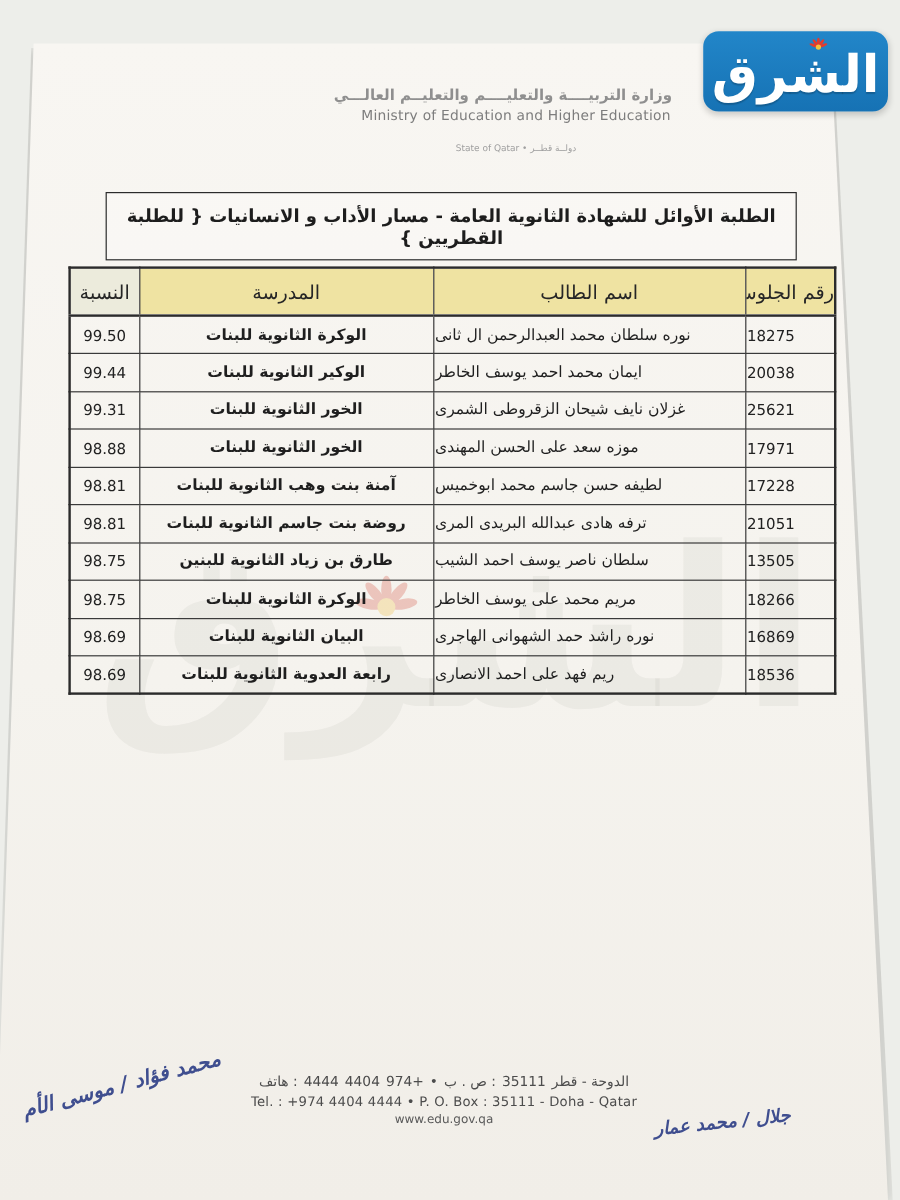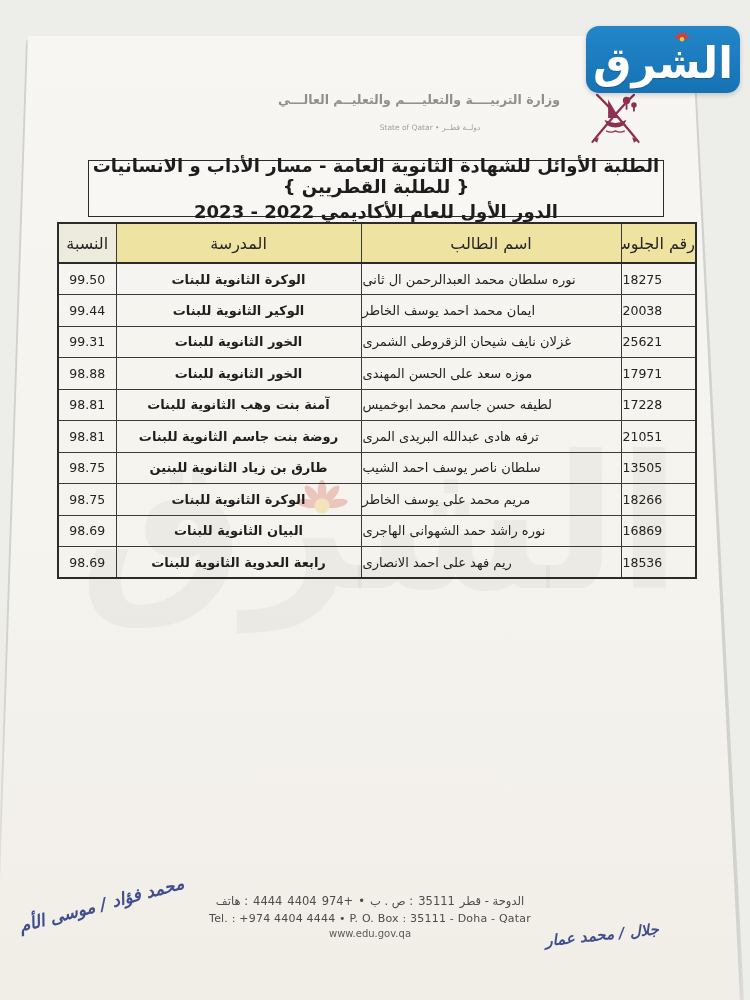--- a/index.html
+++ b/index.html
@@ -28,34 +28,34 @@
     display:flex;align-items:center;justify-content:center;
     box-shadow:0 2px 5px rgba(0,0,0,.18);
   }
   .sharq-logo .word{
     color:#fff;font-size:43px;font-weight:bold;line-height:60px;
     padding-top:6px;text-shadow:0 1px 1px rgba(0,0,0,.2);
   }
   .sharq-flower{position:absolute;left:86px;top:3px;}
   
   .ministry{position:absolute;left:300px;top:48px;width:345px;height:70px;
-    display:flex;justify-content:flex-end;gap:26px;}
+    display:flex;flex-direction:column;justify-content:flex-end;gap:26px;}
   .ministry-text{text-align:center;direction:rtl;padding-top:8px;width:260px;}
   .ministry-ar{color:#8f8f8f;font-size:12.5px;font-weight:bold;white-space:nowrap;}
   .ministry-en{color:#7d7d7d;font-size:11.5px;margin-top:3px;letter-spacing:.2px;white-space:nowrap;}
   .ministry-sub{color:#a0a0a0;font-size:7.5px;margin-top:16px;direction:rtl;}
   .emblem{width:64px;height:66px;}
   
   .title-box{
     position:absolute;left:88px;top:124px;width:574px;height:55px;
     border:1.6px solid #2b2b2b;direction:rtl;text-align:center;
     display:flex;flex-direction:column;justify-content:center;gap:4px;
     background:rgba(255,255,255,.25);
   }
-  .title-line{font-size:18px;font-weight:bold;color:#1d1d1d;}
+  .title-line{font-size:15px;font-weight:bold;color:#1d1d1d;}
   
   table.results{
     position:absolute;left:57px;top:186px;width:638px;
     border-collapse:collapse;table-layout:fixed;direction:rtl;
     border:2px solid #2b2b2b;z-index:2;
   }
   table.results th,table.results td{
     border:1px solid #3a3a3a;overflow:hidden;white-space:nowrap;
   }
   table.results thead th{
@@ -88,20 +88,21 @@
 </style>
 </head>
 <body>
 
 <div class="paper-shadow"></div>
 <div class="paper">
 
   <div class="ministry">
     <div class="ministry-text">
       <div class="ministry-ar">وزارة التربيــــة والتعليــــم والتعليــم العالـــي</div>
+      <div class="ministry-en">Ministry of Education and Higher Education</div>
       <div class="ministry-sub">دولــة قطــر • State of Qatar</div>
     </div>
     <svg class="emblem" viewBox="0 0 64 66">
       <g stroke="#8d3053" fill="none" stroke-width="2.4" stroke-linecap="round">
         <path d="M7,60 C20,44 38,22 52,9"></path>
         <path d="M57,60 C44,44 26,22 12,9"></path>
       </g>
       <g fill="#8d3053">
         <path d="M8,58 l6,-3 -2,6 z"></path>
           <path d="M56,58 l-6,-3 2,6 z"></path>
@@ -113,21 +114,20 @@
           <rect x="51" y="20" width="2" height="7"></rect>
       </g>
       <g stroke="#8d3053" fill="none" stroke-width="1.4">
         <path d="M22,48 q5,3 10,0 q5,3 10,0"></path>
       </g>
     </svg>
   </div>
 
   <div class="title-box">
     <div class="title-line">الطلبة الأوائل للشهادة الثانوية العامة - مسار الأداب و الانسانيات { للطلبة القطريين }</div>
-    <div class="title-line">الدور الأول للعام الأكاديمي 2022 - 2023</div>
   </div>
 
   <table class="results">
     <colgroup>
         <col style="width:75px">
         <col style="width:260px">
         <col style="width:245px">
         <col style="width:58px">
       </colgroup>
     <thead>

